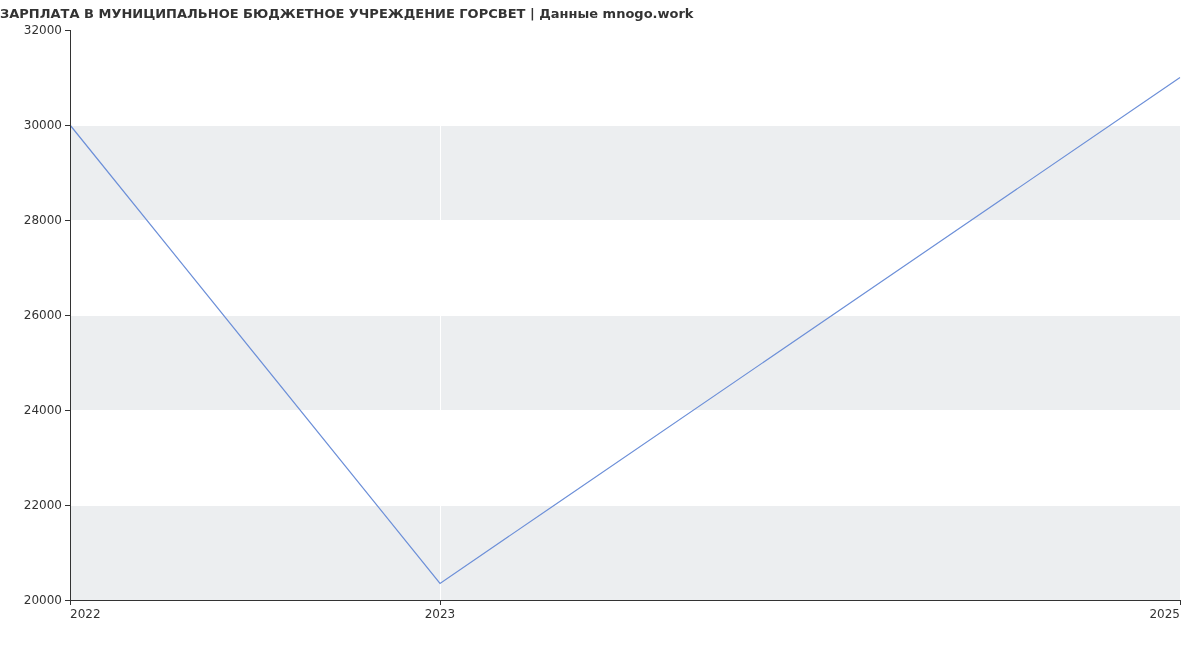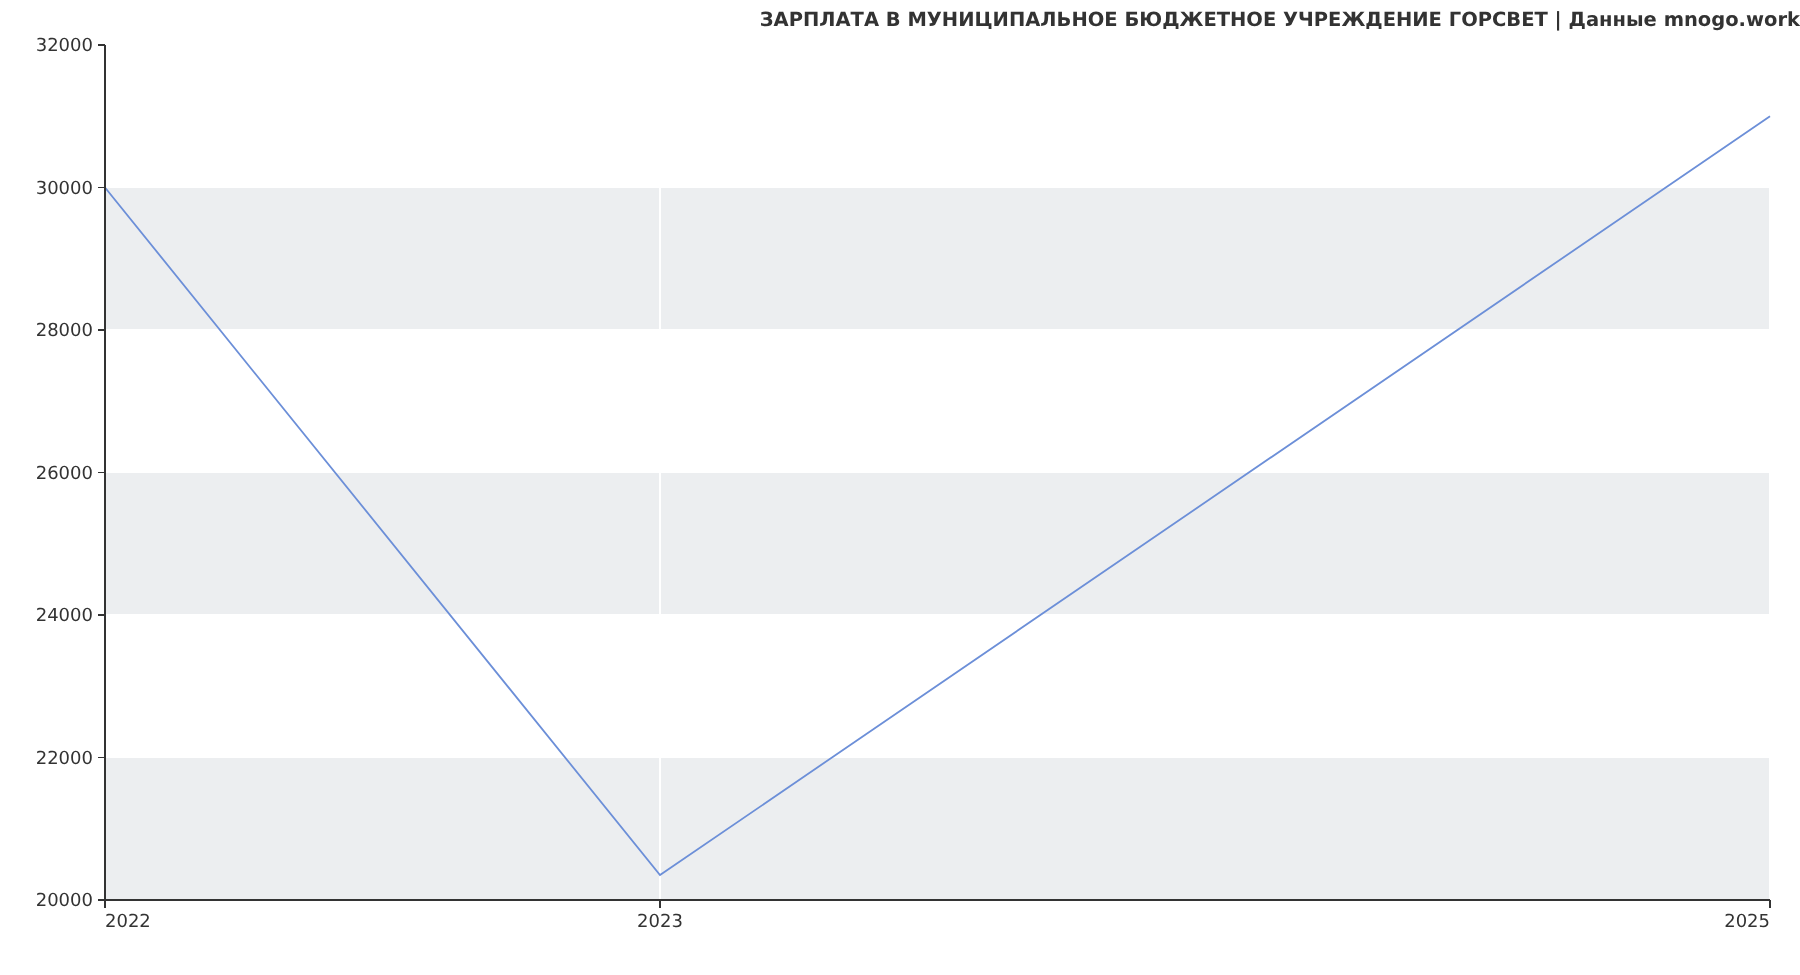--- a/index.html
+++ b/index.html
@@ -15,21 +15,21 @@
   .chart-wrap {
     position: relative;
     width: 1200px;
     height: 650px;
   }
   .title {
     position: absolute;
     top: 6px;
     left: 0;
     width: 100%;
-    text-align: right;
+    text-align: left;
     font-size: 13px;
     font-weight: bold;
     color: #333;
   }
   svg { display: block; }
   .plot-border {
     fill: none;
     stroke: #333;
     stroke-width: 1;
     shape-rendering: crispEdges;

